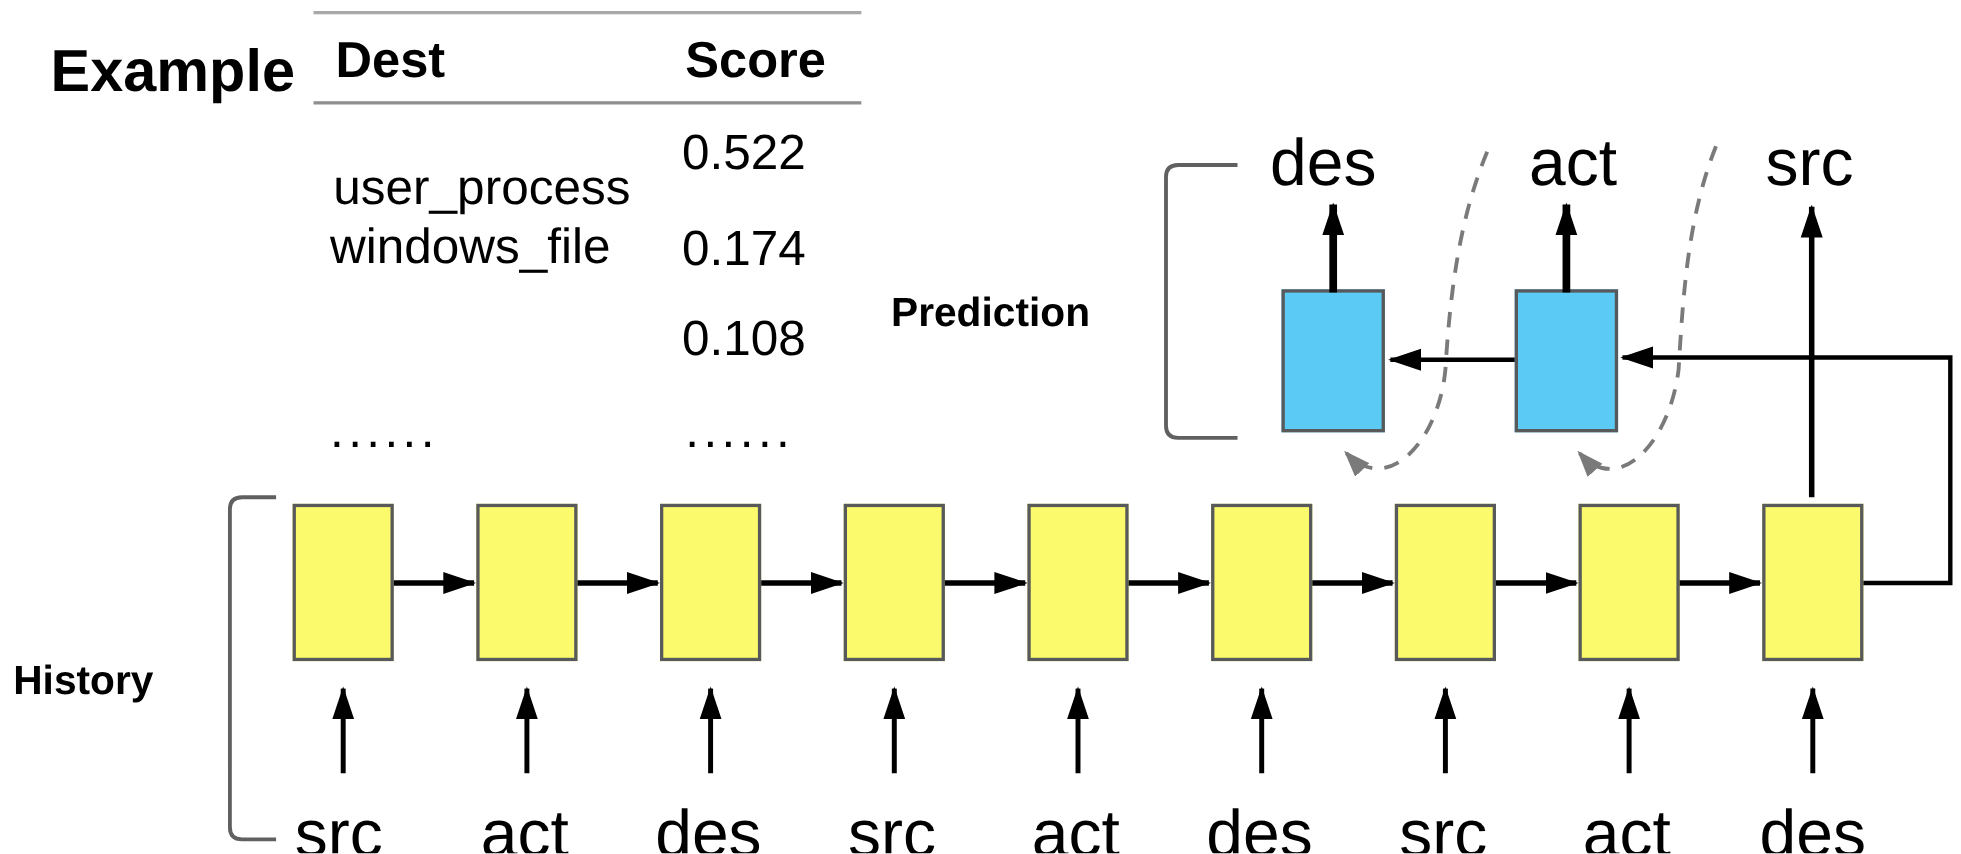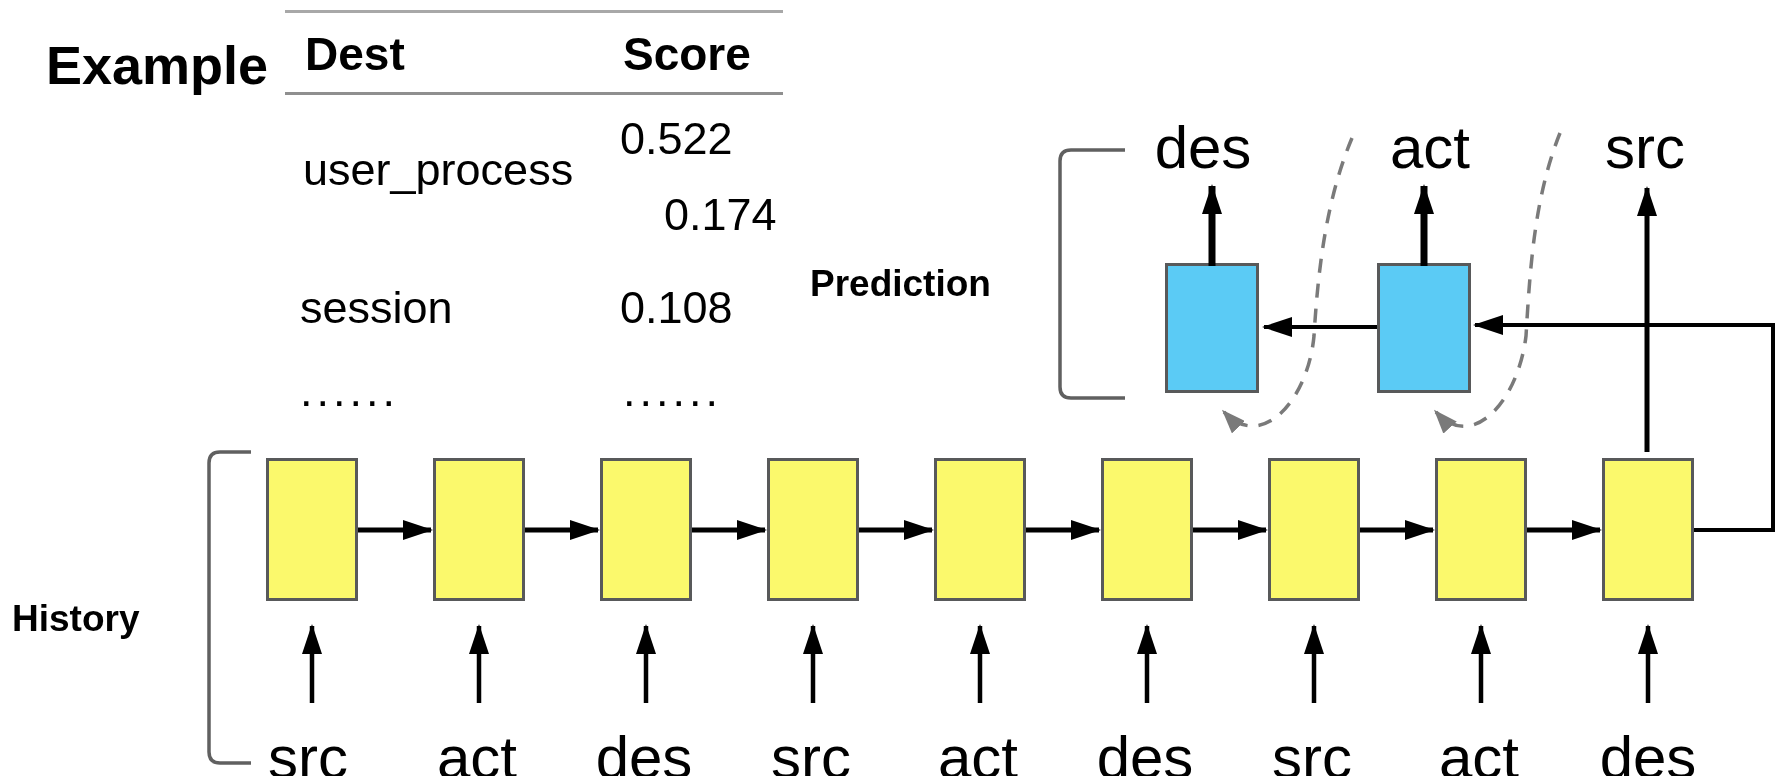--- a/index.html
+++ b/index.html
@@ -32,23 +32,23 @@
 
   <div class="t-rule" style="top:10px;background:#a8a8a8;"></div>
   <div class="t-rule" style="top:92px;background:#8f8f8f;"></div>
 
   <div class="abs t-head txt" style="left:305px;top:31px;">Dest</div>
   <div class="abs t-head txt" style="left:623px;top:31px;text-align:right;">Score</div>
 
   <div class="abs t-cell txt" style="left:303px;top:116px;margin-top:31px;">user_process</div>
   <div class="abs t-cell txt" style="left:620px;top:116px;">0.522</div>
 
-  <div class="abs t-cell txt" style="left:620px;top:192px;margin-left:44px;">0.174</div>
+  <div class="abs t-cell txt" style="left:300px;top:201px;">windows_file</div>
+  <div class="abs t-cell txt" style="left:620px;top:203px;">0.174</div>
 
-  <div class="abs t-cell txt" style="left:300px;top:285px;">session</div>
   <div class="abs t-cell txt" style="left:620px;top:285px;">0.108</div>
 
   <div class="abs dots txt" style="left:300px;top:368px;">......</div>
   <div class="abs dots txt" style="left:623px;top:368px;">......</div>
 
   <div class="abs side-label txt" style="left:810px;top:265px;">Prediction</div>
   <div class="abs side-label txt" style="left:12px;top:600px;">History</div>
 
   <div class="abs big-label centered txt" style="left:1203px;top:118px;">des</div>
   <div class="abs big-label centered txt" style="left:1430px;top:118px;">act</div>

